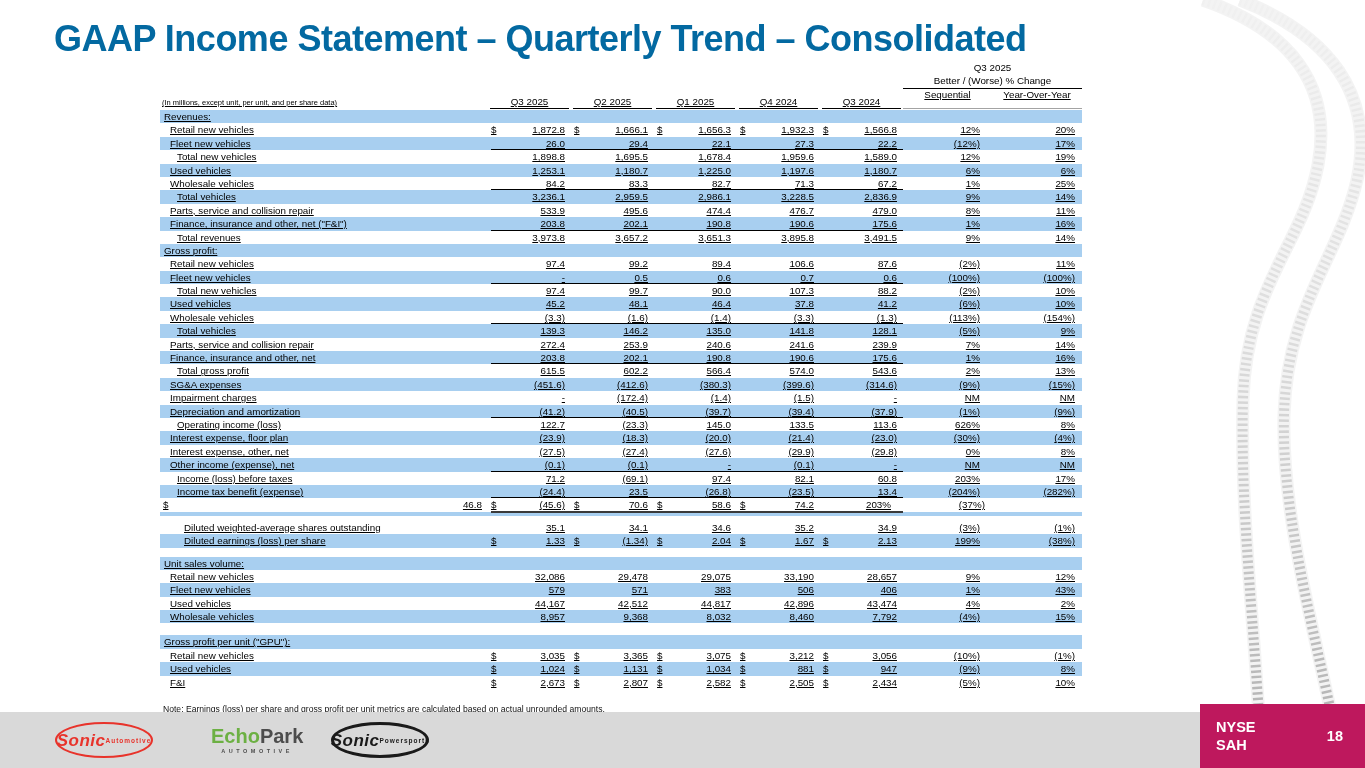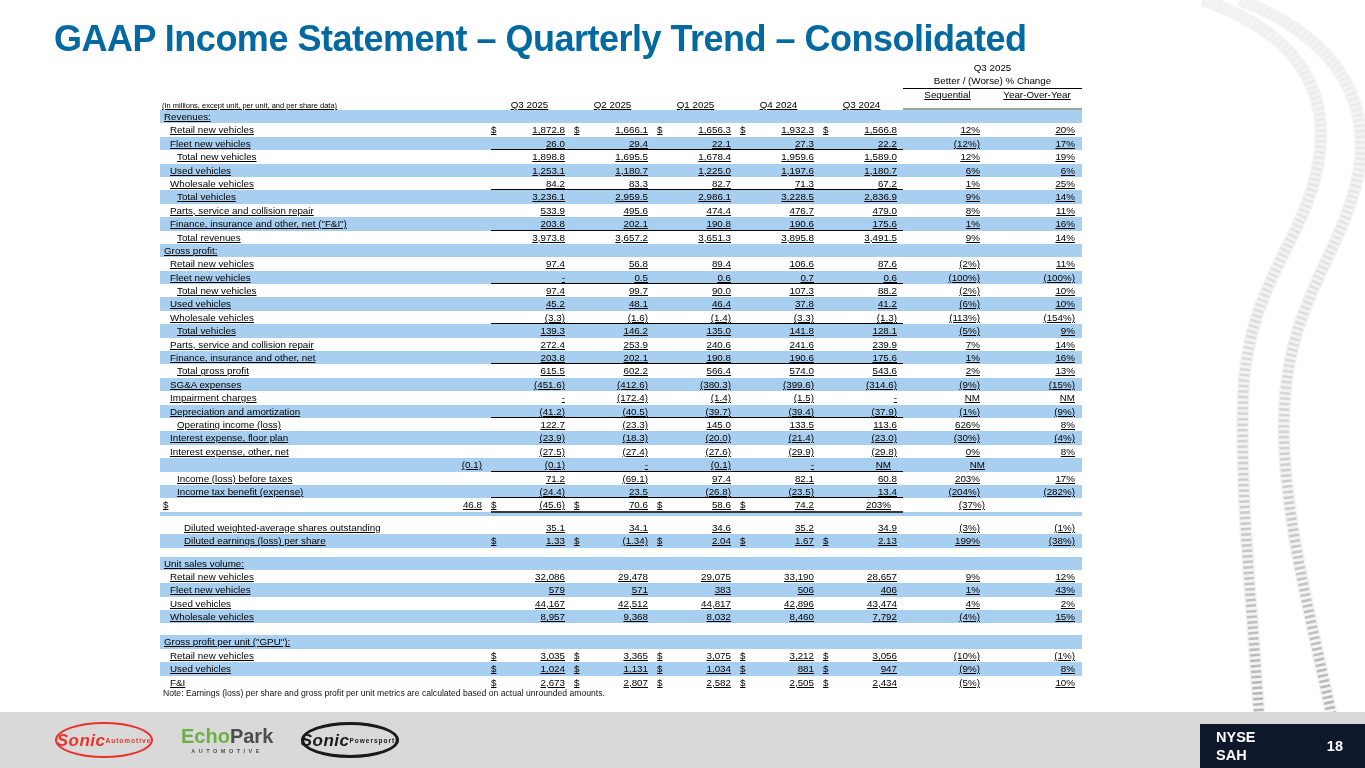--- a/index.html
+++ b/index.html
@@ -16,57 +16,57 @@
   .tracks{position:absolute;top:0;right:0;width:215px;height:768px;pointer-events:none;}
   
   #tablewrap{position:absolute;left:160px;top:62px;width:922px;text-decoration:underline;}
   .h-line1{position:relative;height:13px;font-size:9.8px;}
   .h-span{position:absolute;left:743px;width:179px;text-align:center;white-space:nowrap;}
   .h-line2{position:relative;height:14px;font-size:9.8px;}
   .h-line2 .h-span{border-bottom:1px solid #000;height:13px;}
   .h-line3{display:grid;grid-template-columns:328px repeat(5,83px) 179px;height:16px;align-items:end;font-size:9.8px;}
   .caption{font-size:7.5px;padding-left:2px;white-space:nowrap;align-self:end;padding-bottom:2px;}
   .hq{text-align:center;border-bottom:1px solid #000;margin:0 2px;padding-bottom:1px;white-space:nowrap;}
-  .hp-wrap{display:grid;grid-template-columns:89px 90px;border-bottom:4px solid #a3a3a3;padding-bottom:8px;}
+  .hp-wrap{display:grid;grid-template-columns:89px 90px;border-bottom:1px solid #a3a3a3;padding-bottom:8px;}
   .hp{text-align:center;white-space:nowrap;}
   #rows{margin-top:5px;}
   .trow{
     display:grid;grid-template-columns:328px repeat(5,83px) 89px 90px;
     height:13.4px;line-height:13.4px;font-size:9.8px;position:relative;
   }
   .trow.blue,.sp.blue{background:#A8CFF0;}
   .c-label{white-space:nowrap;overflow:hidden;}
   .ind0{padding-left:4px}.ind1{padding-left:10px}.ind2{padding-left:17px}.ind3{padding-left:24px}
   .c-q{display:flex;justify-content:space-between;padding:0 6px 0 3px;}
   .c-pct{text-align:right;}
   .seq{padding-right:12px}.yoy{padding-right:7px}
   .rule-s::after{content:"";position:absolute;left:331px;width:412px;bottom:0;border-bottom:1px solid #000;}
   .rule-d::after{content:"";position:absolute;left:331px;width:412px;bottom:-1px;border-bottom:2.6px solid #3a3a3a;}
   
-  .note{position:absolute;left:163px;top:688px;font-size:8.6px;color:#111;}
+  .note{position:absolute;left:163px;top:704px;font-size:8.6px;color:#111;}
   .nm{position:absolute;right:169px;top:715px;font-size:8.6px;color:#111;}
   
   .footbar{
     position:absolute;left:0;right:0;bottom:0;height:56px;background:#D9D9D9;
     display:flex;align-items:center;padding-left:55px;gap:28px;box-sizing:border-box;
   }
   .logo-oval{
     width:98px;height:36px;border-radius:50%;display:flex;flex-direction:row;
     align-items:center;justify-content:center;box-sizing:border-box;flex:0 0 auto;
   }
   .logo-sonic{border:2.5px solid #E8332B;color:#E8332B;}
   .logo-psonic{border:3px solid #1a1a1a;color:#1a1a1a;}
   .logo-oval .w{font-style:italic;font-weight:700;font-size:17px;line-height:15px;letter-spacing:0.5px;}
   .logo-oval .s{font-size:6.5px;font-weight:700;letter-spacing:1px;line-height:7px;}
-  .logo-echo{display:flex;flex-direction:column;align-items:center;flex:0 0 auto;}
+  .logo-echo{display:flex;flex-direction:column;align-items:center;flex:0 0 auto;margin-left:30px;}
   .logo-echo .w{font-size:20px;font-weight:700;color:#4D4D4D;line-height:19px;}
   .logo-echo .g{color:#6CB043;}
   .logo-echo .s{font-size:5.5px;letter-spacing:3.5px;color:#4D4D4D;margin-top:2px;font-weight:700;}
   .redbox{
-    position:absolute;right:0;bottom:0;width:165px;height:44px;background:#0f172a;color:#fff;
+    position:absolute;right:0;bottom:0;width:165px;height:64px;background:#be185d;color:#fff;
     display:flex;align-items:center;justify-content:space-between;
     padding:0 22px 0 16px;box-sizing:border-box;
   }
   .ticker{font-size:14.5px;line-height:18px;font-weight:700;}
   .pagenum{font-size:14.5px;font-weight:700;}
 </style>
 </head>
 <body>
 
 <svg class="tracks" viewBox="0 0 215 768" xmlns="http://www.w3.org/2000/svg">
@@ -336,21 +336,21 @@
         <div class="c-label ind0" style="grid-column: 1 / -1;">Gross profit:</div>
       </div>
       <div class="trow">
         <div class="c-label ind1">Retail new vehicles</div>
         <div class="c-q">
           <div class="dlr"></div>
           <div class="val">97.4</div>
         </div>
         <div class="c-q">
           <div class="dlr"></div>
-          <div class="val">56.8</div>
+          <div class="val">99.2</div>
         </div>
         <div class="c-q">
           <div class="dlr"></div>
           <div class="val">89.4</div>
         </div>
         <div class="c-q">
           <div class="dlr"></div>
           <div class="val">106.6</div>
         </div>
         <div class="c-q">
@@ -704,20 +704,21 @@
           <div class="val">(29.9)</div>
         </div>
         <div class="c-q">
           <div class="dlr"></div>
           <div class="val">(29.8)</div>
         </div>
         <div class="c-pct seq">0%</div>
         <div class="c-pct yoy">8%</div>
       </div>
       <div class="trow blue rule-s">
+        <div class="c-label ind1">Other income (expense), net</div>
         <div class="c-q">
           <div class="dlr"></div>
           <div class="val">(0.1)</div>
         </div>
         <div class="c-q">
           <div class="dlr"></div>
           <div class="val">(0.1)</div>
         </div>
         <div class="c-q">
           <div class="dlr"></div>

